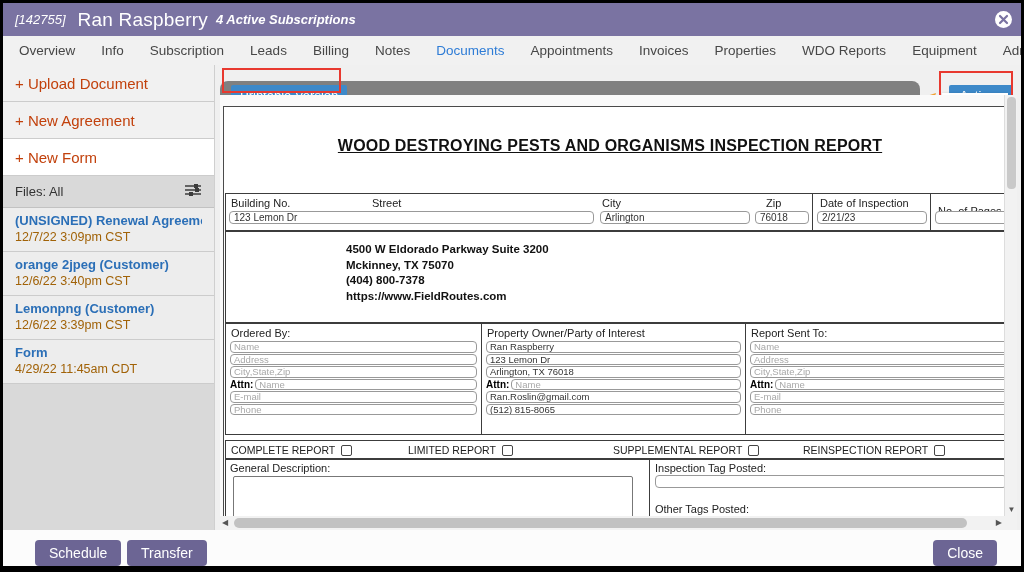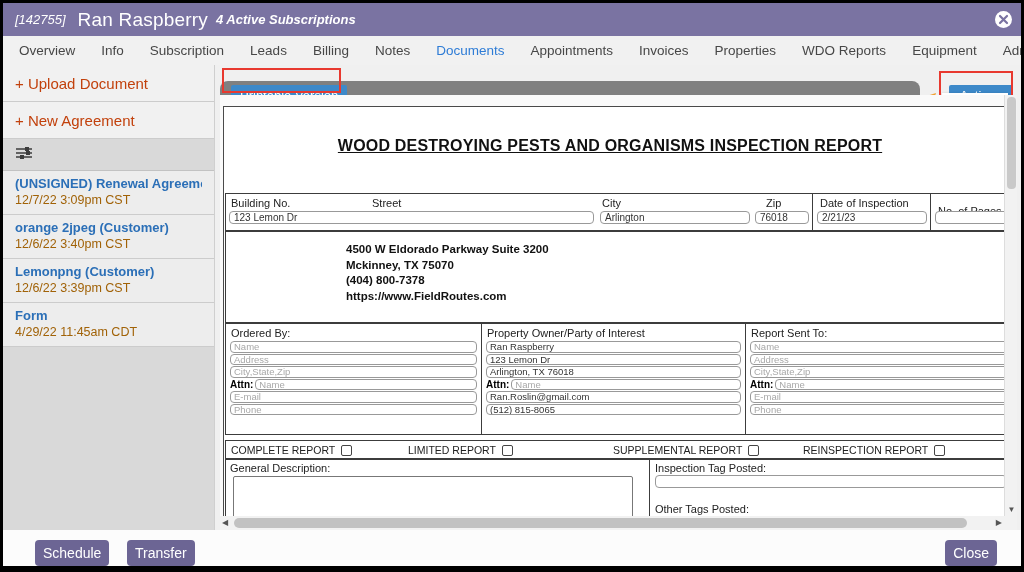--- a/index.html
+++ b/index.html
@@ -70,21 +70,21 @@
   .vsb .thumb { position:absolute; left:2px; top:2px; width:9px; height:92px; background:#c9c9c9; border-radius:4px; }
   .vsb .arr { position:absolute; left:0; width:13px; text-align:center; font-size:8px; color:#555; cursor:pointer; }
   .hsb { position:absolute; left:5px; top:451px; width:784px; height:14px; background:#f2f2f2; }
   .hsb .thumb { position:absolute; left:14px; top:2px; width:733px; height:10px; background:#c2c2c2; border-radius:5px; }
   .hsb .arr { position:absolute; top:2px; font-size:8px; color:#555; cursor:pointer; }
   .sb-corner { position:absolute; left:789px; top:451px; width:13px; height:14px; background:#f2f2f2; }
 
   
   .footer { position:absolute; left:0; top:527px; width:1018px; height:36px; background:#fcfcfc; }
   .btn-purple { position:absolute; top:10px; height:26px; background:#6c6594; color:#fff; border:none;
-                border-radius:4px; font-size:14px; padding:0 8px; cursor:pointer; font-family:"Liberation Sans", sans-serif; }
+                border-radius:4px; font-size:14px; padding:0 14px; cursor:pointer; font-family:"Liberation Sans", sans-serif; }
 
   .arrow-anno { position:absolute; pointer-events:none; }
 </style>
 </head>
 <body>
 
 <div id="screen">
 
   <div class="titlebar">
     <span class="tb-id">[142755]</span>
@@ -110,21 +110,23 @@
     <span class="tab">Invoices</span>
     <span class="tab">Properties</span>
     <span class="tab">WDO Reports</span>
     <span class="tab">Equipment</span>
     <span class="tab">Admin</span>
   </div>
 
   <div class="sidebar">
     <div class="sb-action">+ Upload Document</div>
     <div class="sb-action">+ New Agreement</div>
+    <div class="sb-action white">+ New Form</div>
     <div class="sb-files-hdr">
+      <span class="lbl">Files: All</span>
       <span>
         <svg width="18" height="14" viewBox="0 0 18 14">
           <path d="M1 3 H17 M1 7 H17 M1 11 H17" stroke="#3c3c3c" stroke-width="1.4"></path>
           <rect x="10" y="1" width="4" height="4" fill="#3c3c3c"></rect>
           <rect x="11" y="5" width="4" height="4" fill="#3c3c3c"></rect>
           <rect x="5" y="9" width="4" height="4" fill="#3c3c3c"></rect>
         </svg>
       </span>
     </div>
     <div class="sb-file">

